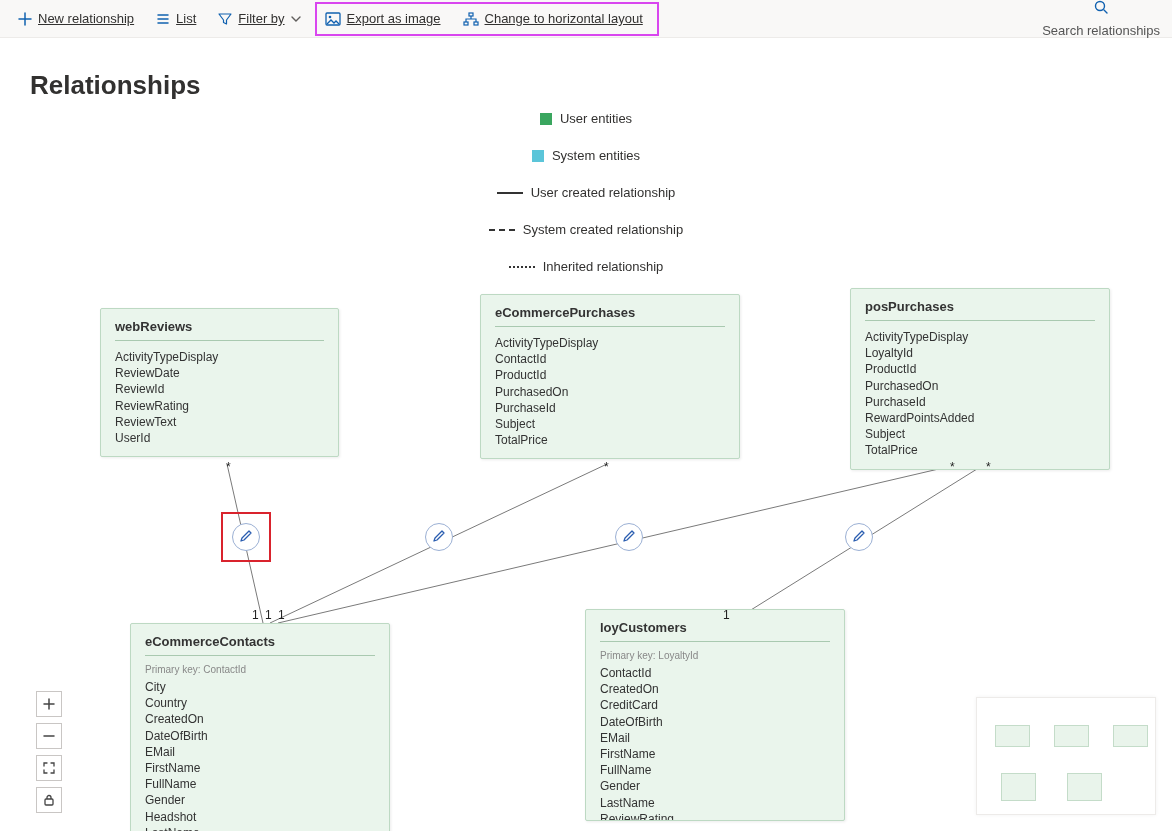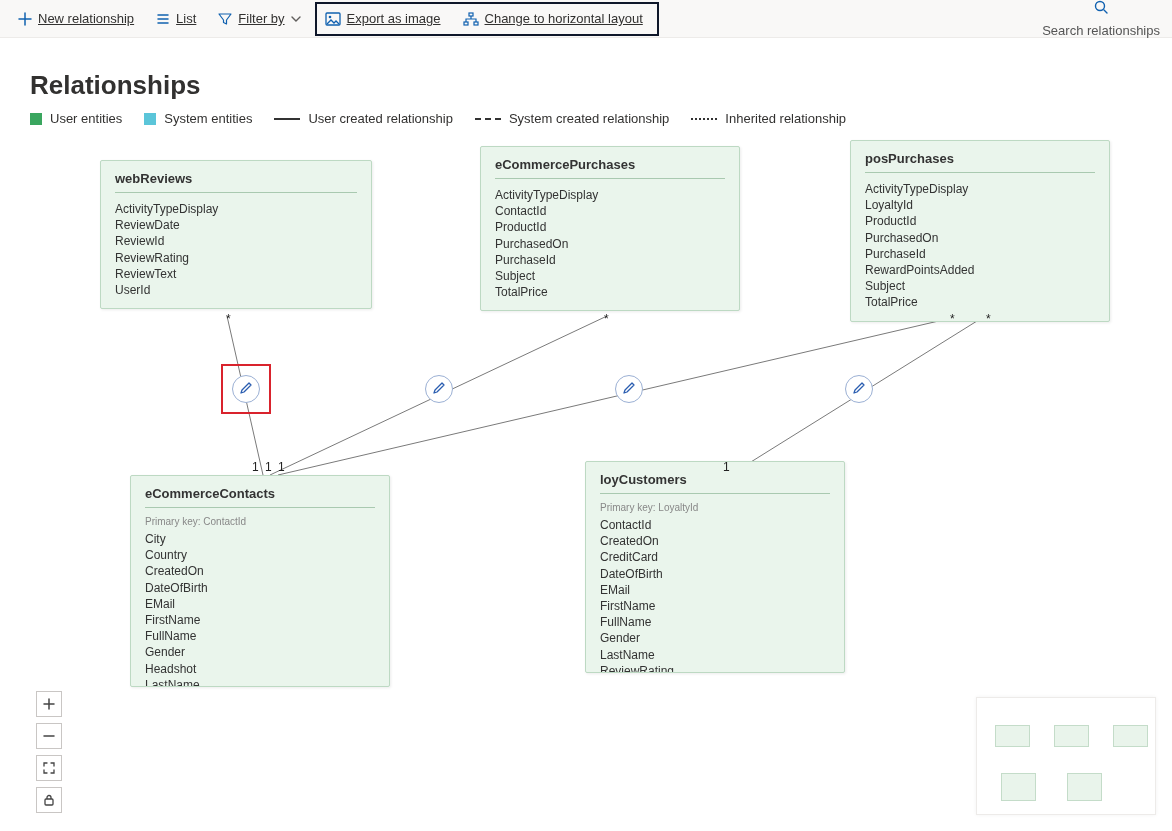--- a/index.html
+++ b/index.html
@@ -42,21 +42,21 @@
     display: inline-flex;
     align-items: center;
     gap: 6px;
     color: #555;
     flex-direction: column;
   }
   .toolbar-right .ic { color: #1061b0; }
   .highlight-group {
     display: inline-flex;
     align-items: center;
-    border: 2px solid #0f172a;
+    border: 2px solid #d946ef;
     padding: 0;
     height: 34px;
   }
   
   .page {
     padding: 26px 30px 0 30px;
     position: relative;
     height: calc(831px - 38px);
   }
   h1.title {
@@ -66,20 +66,21 @@
     color: #323130;
   }
   .legend {
     display: flex;
     align-items: center;
     gap: 22px;
     font-size: 13px;
     color: #323130;
     margin-bottom: 14px;
     flex-wrap: wrap;
+    flex-direction: column;
   }
   .legend-item { display:inline-flex; align-items:center; gap:8px; }
   .sw { width:12px; height:12px; display:inline-block; }
   .sw.user { background:#3aa65f; }
   .sw.sys  { background:#5bc5d9; }
   .sw-line { width:26px; height:0; border-top:2px solid #333; }
   .sw-dash { width:26px; height:0; border-top:2px dashed #333; }
   .sw-dot  { width:26px; height:0; border-top:2px dotted #333; }
 
   
@@ -278,21 +279,21 @@
 
       <line x1="197" y1="176" x2="233" y2="335" stroke="#7a7a7a" stroke-width="1"></line>
 
       <line x1="577" y1="176" x2="240" y2="335" stroke="#7a7a7a" stroke-width="1"></line>
 
       <line x1="930" y1="176" x2="248" y2="335" stroke="#7a7a7a" stroke-width="1"></line>
 
       <line x1="955" y1="176" x2="700" y2="335" stroke="#7a7a7a" stroke-width="1"></line>
     </svg>
 
-    <div class="card" style="left:70px; top:20px; width:272px;">
+    <div class="card" style="left:70px; top:20px; width:239px;">
       <div class="hdr">webReviews</div>
       <hr>
       <div class="attr">ActivityTypeDisplay</div>
       <div class="attr">ReviewDate</div>
       <div class="attr">ReviewId</div>
       <div class="attr">ReviewRating</div>
       <div class="attr">ReviewText</div>
       <div class="attr">UserId</div>
     </div>
 

